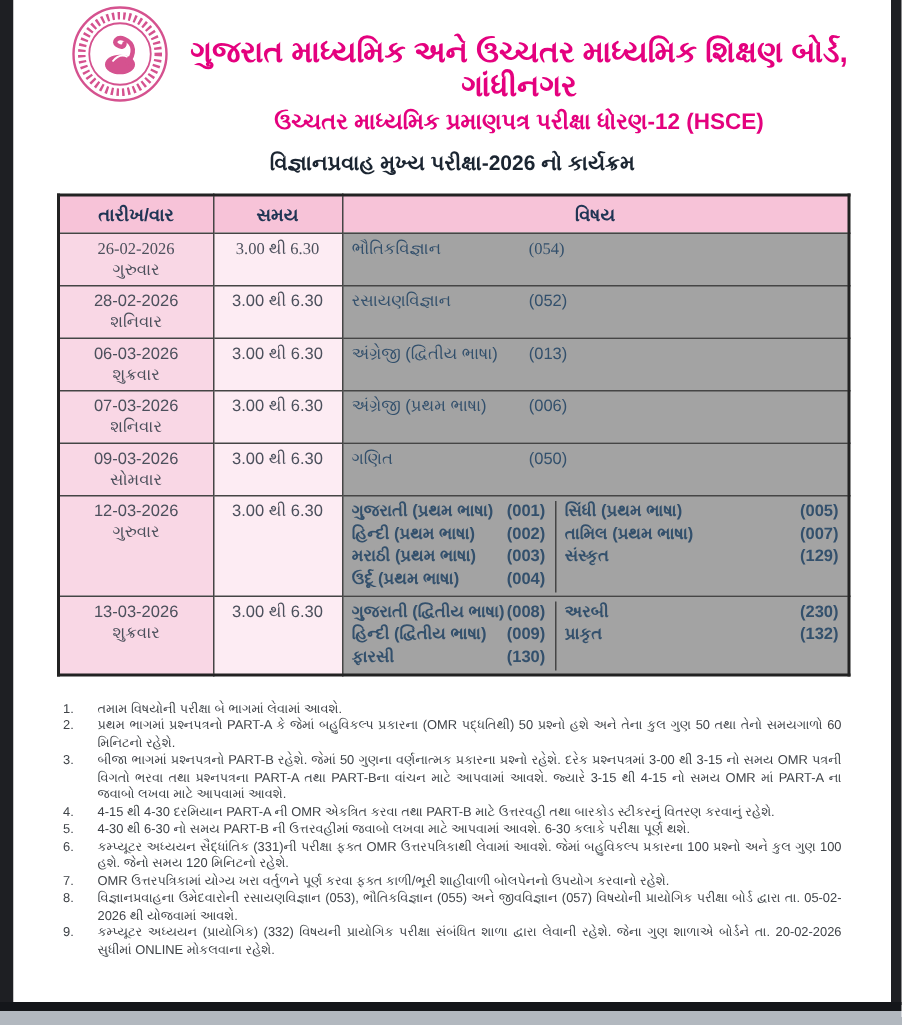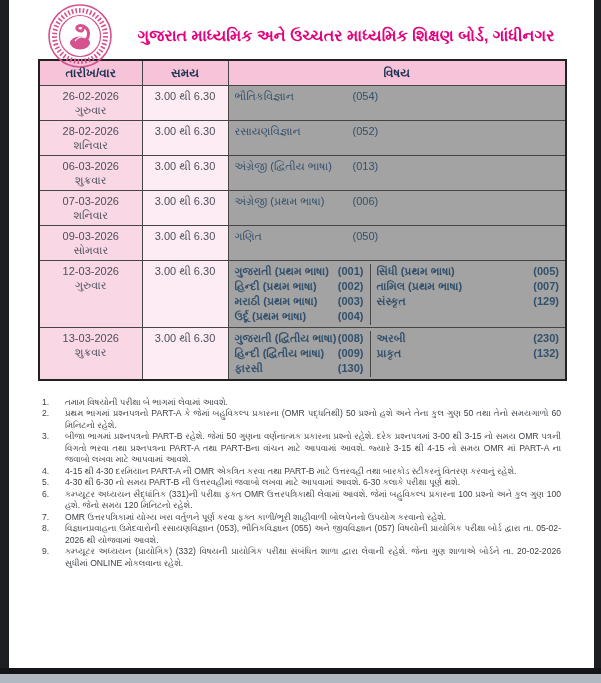--- a/index.html
+++ b/index.html
@@ -9,21 +9,21 @@
   }
   .edge-left{position:absolute;left:0;top:0;width:9px;height:670px;background:#1e1f23;}
   .edge-right{position:absolute;left:594px;top:0;width:7px;height:670px;background:#1e1f23;}
   .bar-dark{position:absolute;left:0;top:668px;width:601px;height:6px;background:#14161a;}
   .bar-gray{position:absolute;left:0;top:674px;width:601px;height:9px;background:#b2b8bf;}
   .doc{position:absolute;left:9px;top:0;width:585px;height:668px;background:#fff;overflow:hidden;}
 
   .header-area{position:relative;padding-top:24px;}
   .seal{position:absolute;left:38px;top:3px;width:66px;height:66px;}
   .titles{margin-left:104px;width:466px;text-align:center;}
-  .title-magenta{color:#e4017e;font-weight:bold;font-size:16px;line-height:23px;}
+  .title-magenta{color:#e4017e;font-weight:bold;font-size:20px;line-height:23px;}
   .title-magenta2{color:#e4017e;font-weight:bold;font-size:15px;line-height:23px;}
   .program-title{width:100%;text-align:center;font-weight:bold;font-size:14px;color:#1b2531;margin-top:7px;}
 
   .table-wrap{margin:12px 0 16px 29px;width:448px;}
   table{border-collapse:collapse;width:527px;table-layout:fixed;border:2px solid #222;}
   th,td{border:1px solid #454545;padding:0;}
   th{background:#f7c3d8;font-size:12px;color:#203554;padding:4px 2px;font-weight:bold;}
   tr.hdr{height:25px;}
   .date-cell{background:#f9d7e5;text-align:center;color:#4c505c;font-size:11px;line-height:14px;padding:3px 2px;vertical-align:top;}
   .time-cell{background:#fdecf3;text-align:center;color:#4c505c;font-size:11px;vertical-align:top;padding-top:4px;}
@@ -54,39 +54,41 @@
     <svg class="seal" viewBox="0 0 66 66">
       <circle cx="33" cy="33" r="31" fill="none" stroke="#d5528f" stroke-width="1.6"></circle>
       <circle cx="33" cy="33" r="25.5" fill="none" stroke="#d5528f" stroke-dasharray="1.6 2.1" stroke-width="5"></circle>
       <circle cx="33" cy="33" r="20.5" fill="none" stroke="#d5528f" stroke-width="1.2"></circle>
       <ellipse cx="33" cy="40" rx="10" ry="6.5" fill="#d5528f"></ellipse>
       <path d="M38 39 C43 33 43 26 36 23 C31 21 28 25 31 27 C34 29 36 28 36 26" fill="none" stroke="#d5528f" stroke-width="3" stroke-linecap="round"></path>
       <path d="M28 38 q5 -6 10 -3" fill="none" stroke="#fff" stroke-width="1.2"></path>
     </svg>
     <div class="titles">
       <div class="title-magenta">ગુજરાત માધ્યમિક અને ઉચ્ચતર માધ્યમિક શિક્ષણ બોર્ડ, ગાંધીનગર</div>
+      <div class="title-magenta2">ઉચ્ચતર માધ્યમિક પ્રમાણપત્ર પરીક્ષા ધોરણ-12 (HSCE)</div>
     </div>
+    <div class="program-title">વિજ્ઞાનપ્રવાહ મુખ્ય પરીક્ષા-2026 નો કાર્યક્રમ</div>
   </div>
 
   <div class="table-wrap">
     <table>
       <colgroup>
           <col style="width:103px">
           <col style="width:86px">
           <col style="width:338px">
         </colgroup>
       <thead>
         <tr class="hdr">
           <th>તારીખ/વાર</th>
           <th>સમય</th>
           <th>વિષય</th>
         </tr>
       </thead>
       <tbody>
-          <tr style="height: 31px;">
+          <tr style="height: 31px; font-family: Liberation Serif, serif;">
             <td class="date-cell">
               <div>26-02-2026</div>
               <div>ગુરુવાર</div>
             </td>
             <td class="time-cell">3.00 થી 6.30</td>
             <td class="subject-cell">
               <div class="subj-line">
                 <span class="subj-name">ભૌતિકવિજ્ઞાન</span>
                 <span class="subj-code">(054)</span>
               </div>

